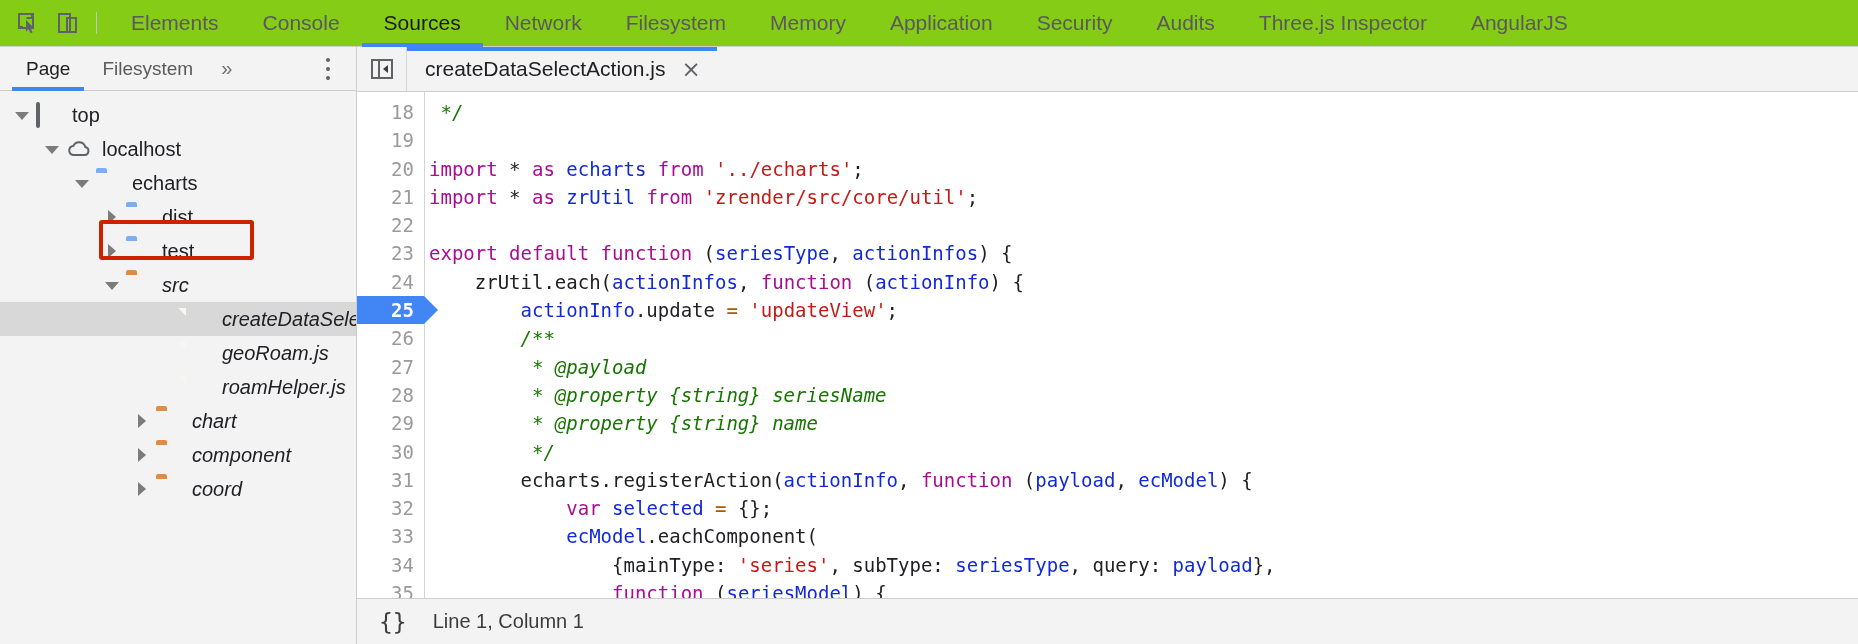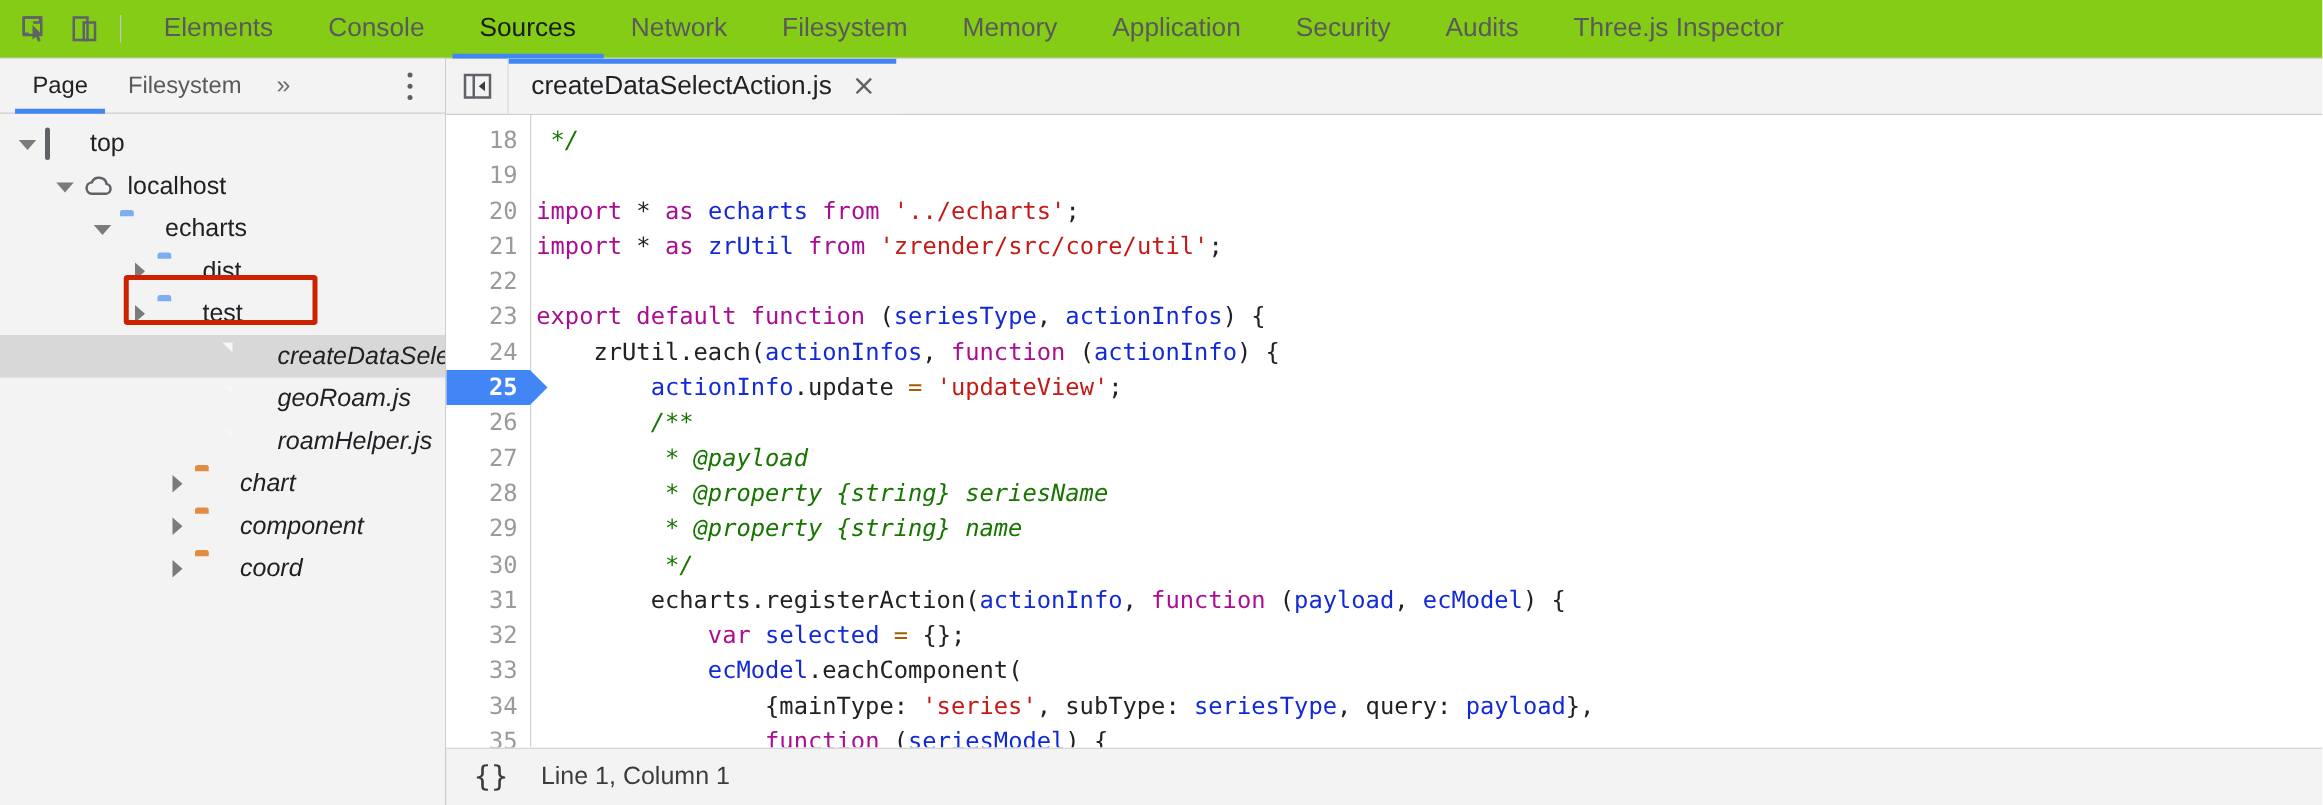--- a/index.html
+++ b/index.html
@@ -359,20 +359,23 @@
       </div>
       <div class="panel-tab">
         <span>Security</span>
       </div>
       <div class="panel-tab">
         <span>Audits</span>
       </div>
       <div class="panel-tab">
         <span>Three.js Inspector</span>
       </div>
+      <div class="panel-tab">
+        <span>AngularJS</span>
+      </div>
     </div>
 </div>
 
 <div class="workspace">
 
   <div class="navigator">
     <div class="nav-toolbar">
       <div class="nav-tab active">
         <span>Page</span>
       </div>
@@ -413,20 +416,26 @@
           <span style="display:inline-block;width:104px;flex:0 0 auto"></span>
           <span class="disclosure closed"></span>
           <span class="ic"><span class="ic-folder folder-blue"></span></span>
           <span class="tree-label">dist</span>
         </div>
         <div class="tree-row">
           <span style="display:inline-block;width:104px;flex:0 0 auto"></span>
           <span class="disclosure closed"></span>
           <span class="ic"><span class="ic-folder folder-blue"></span></span>
           <span class="tree-label">test</span>
+        </div>
+        <div class="tree-row">
+          <span style="display:inline-block;width:104px;flex:0 0 auto"></span>
+          <span class="disclosure open"></span>
+          <span class="ic"><span class="ic-folder folder-orange"></span></span>
+          <span class="tree-label italic">src</span>
         </div>
         <div class="highlight-box" style="left: 99px; top: 173px; width: 155px; height: 40px; border-color: rgb(204, 34, 0);"></div>
         <div class="tree-row selected">
           <span style="display:inline-block;width:164px;flex:0 0 auto"></span>
           <span class="disclosure none"></span>
           <span class="ic"><span class="ic-file"></span></span>
           <span class="tree-label italic">createDataSelectAction.js</span>
         </div>
         <div class="tree-row">
           <span style="display:inline-block;width:164px;flex:0 0 auto"></span>

